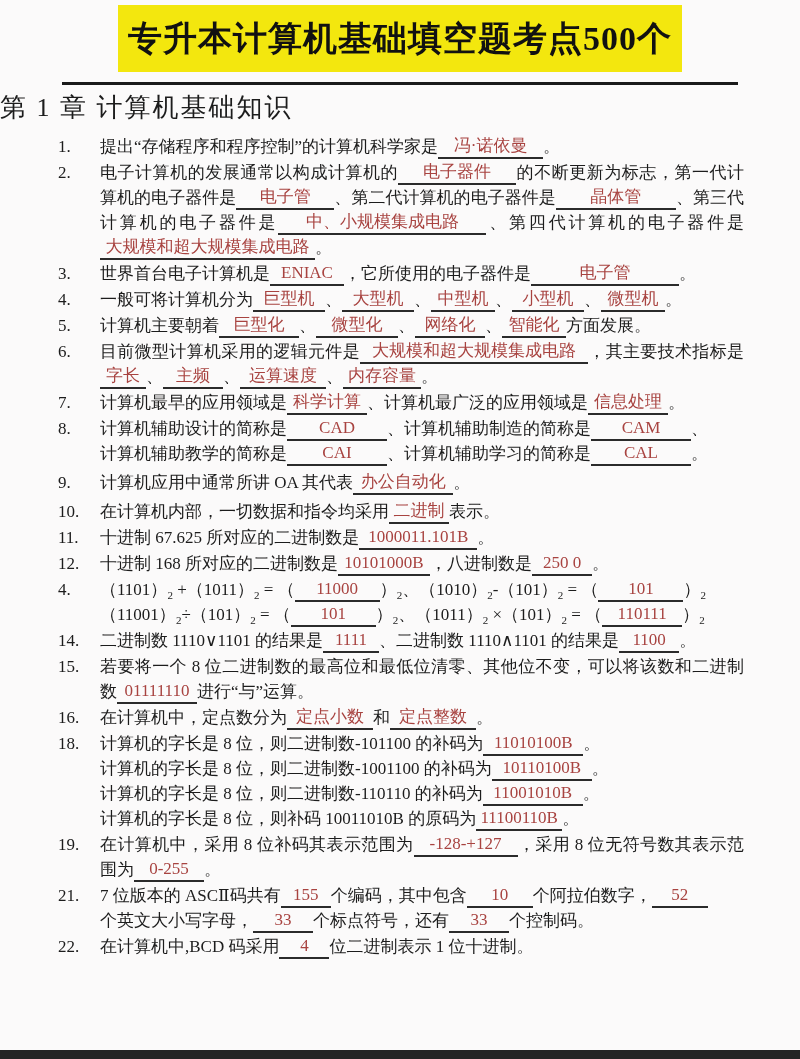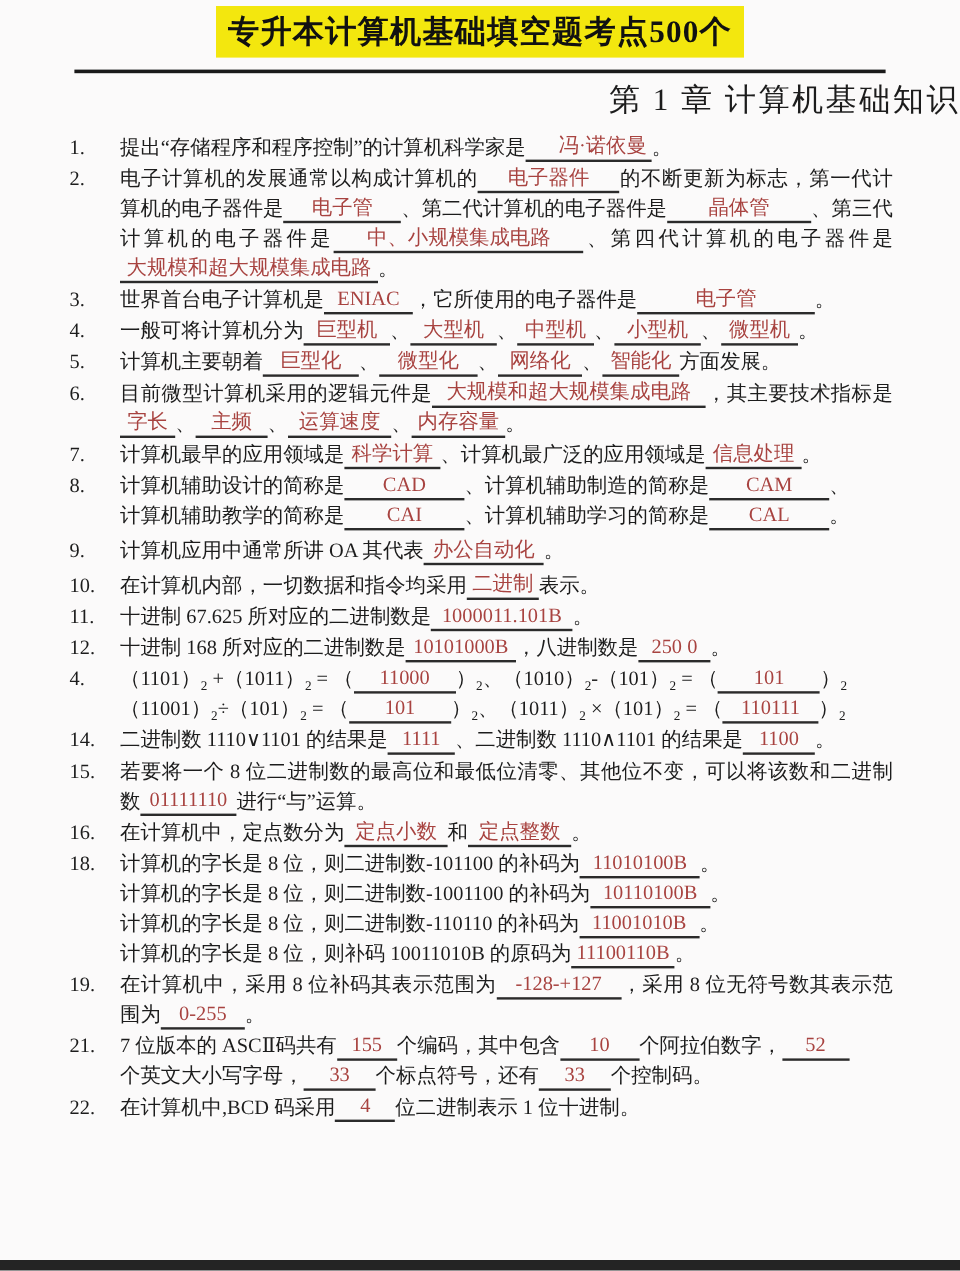--- a/index.html
+++ b/index.html
@@ -11,35 +11,35 @@
     margin: 0 auto;
     background: #fbfafa;
     overflow: hidden;
     font-family: "Liberation Serif", "DejaVu Serif", serif;
     color: #1c1c1c;
   }
   .title-wrap { text-align: center; padding-top: 5px; }
   .title {
     display: inline-block;
     background: var(--highlight-color, #f3e70e);
-    font-size: 26px;
+    font-size: 34px;
     font-weight: 700;
     line-height: 43px;
-    padding: 0 10px;
+    padding: 12px 10px;
     letter-spacing: 1px;
     color: #111;
   }
   .divider {
     width: 676px;
     height: 3px;
     background: #1a1a1a;
     margin: 10px auto 5px auto;
   }
   .chapter {
-    text-align: right;
+    text-align: left;
     font-size: 26px;
     font-weight: 400;
     letter-spacing: 2px;
     margin: 4px 0 9px 0;
   }
   .qlist { padding: 0 56px 0 58px; }
   .question { display: flex; margin-bottom: 1px; }
   .question:nth-child(9), .question:nth-child(10) { margin-top: 4px; }
   .qnum {
     flex: none;
@@ -75,21 +75,21 @@
 
 <div class="page">
   <div class="title-wrap">
     <span class="title">专升本计算机基础填空题考点500个</span>
   </div>
   <div class="divider"></div>
   <div class="chapter">第 1 章 计算机基础知识</div>
   <div class="qlist">
       <div class="question">
         <span class="qnum">1.</span>
-        <span class="qbody">提出“存储程序和程序控制”的计算机科学家是<span class="blank" style="min-width: 105px; text-align: right;">冯·诺依曼</span>。</span>
+        <span class="qbody">提出“存储程序和程序控制”的计算机科学家是<span class="blank" style="min-width: 105px;">冯·诺依曼</span>。</span>
       </div>
       <div class="question">
         <span class="qnum">2.</span>
         <span class="qbody">电子计算机的发展通常以构成计算机的<span class="blank" style="min-width: 118px;">电子器件</span>的不断更新为标志，第一代计算机的电子器件是<span class="blank" style="min-width: 98px;">电子管</span>、第二代计算机的电子器件是<span class="blank" style="min-width: 120px;">晶体管</span>、第三代计算机的电子器件是<span class="blank" style="min-width: 208px;">中、小规模集成电路</span>、第四代计算机的电子器件是<span class="blank" style="min-width: 215px;">大规模和超大规模集成电路</span>。</span>
       </div>
       <div class="question">
         <span class="qnum">3.</span>
         <span class="qbody">世界首台电子计算机是<span class="blank" style="min-width: 74px;">ENIAC</span>，它所使用的电子器件是<span class="blank" style="min-width: 148px;">电子管</span>。</span>
       </div>
       <div class="question">

